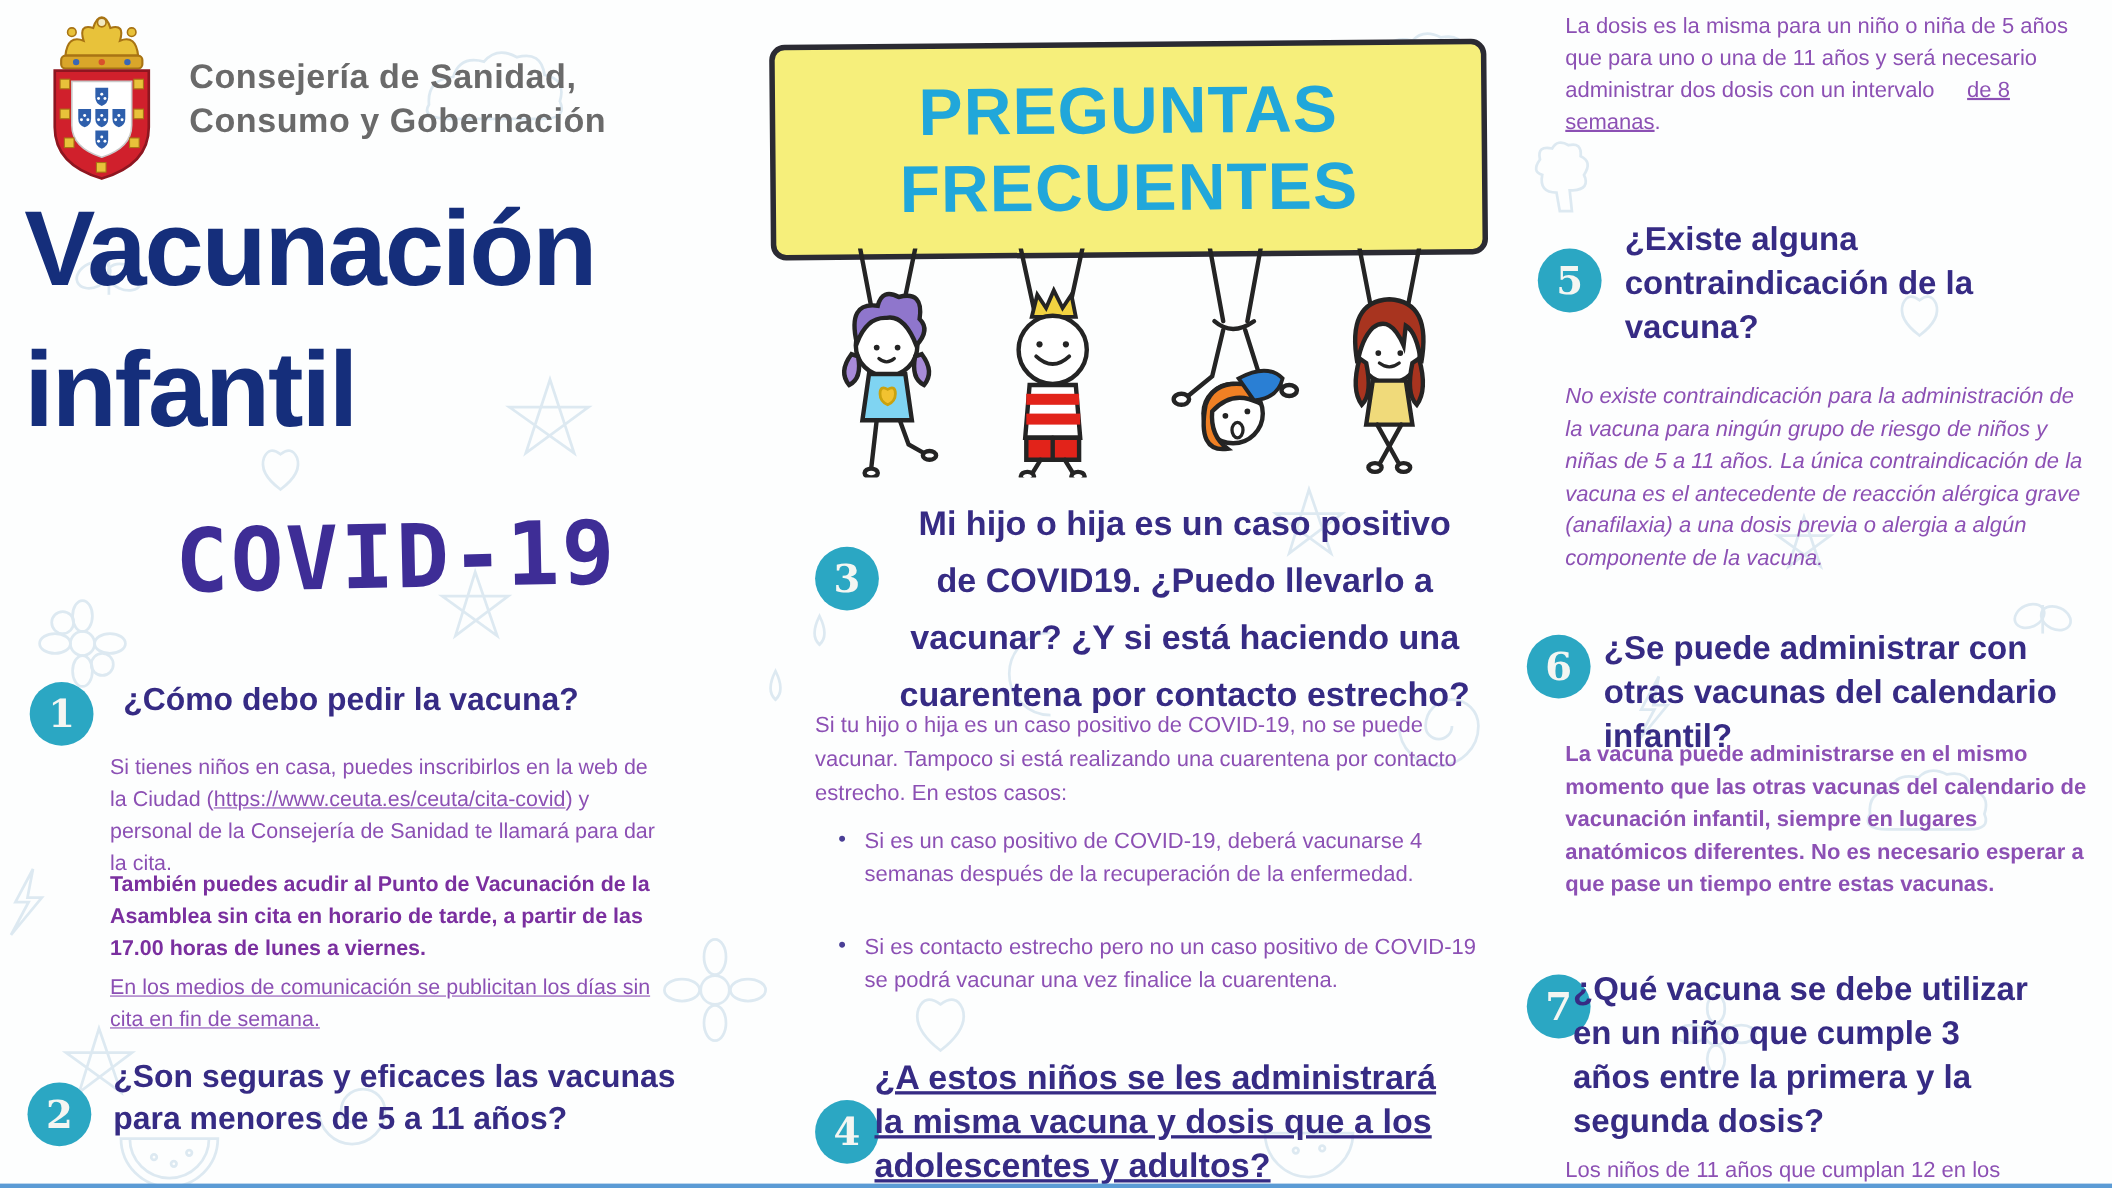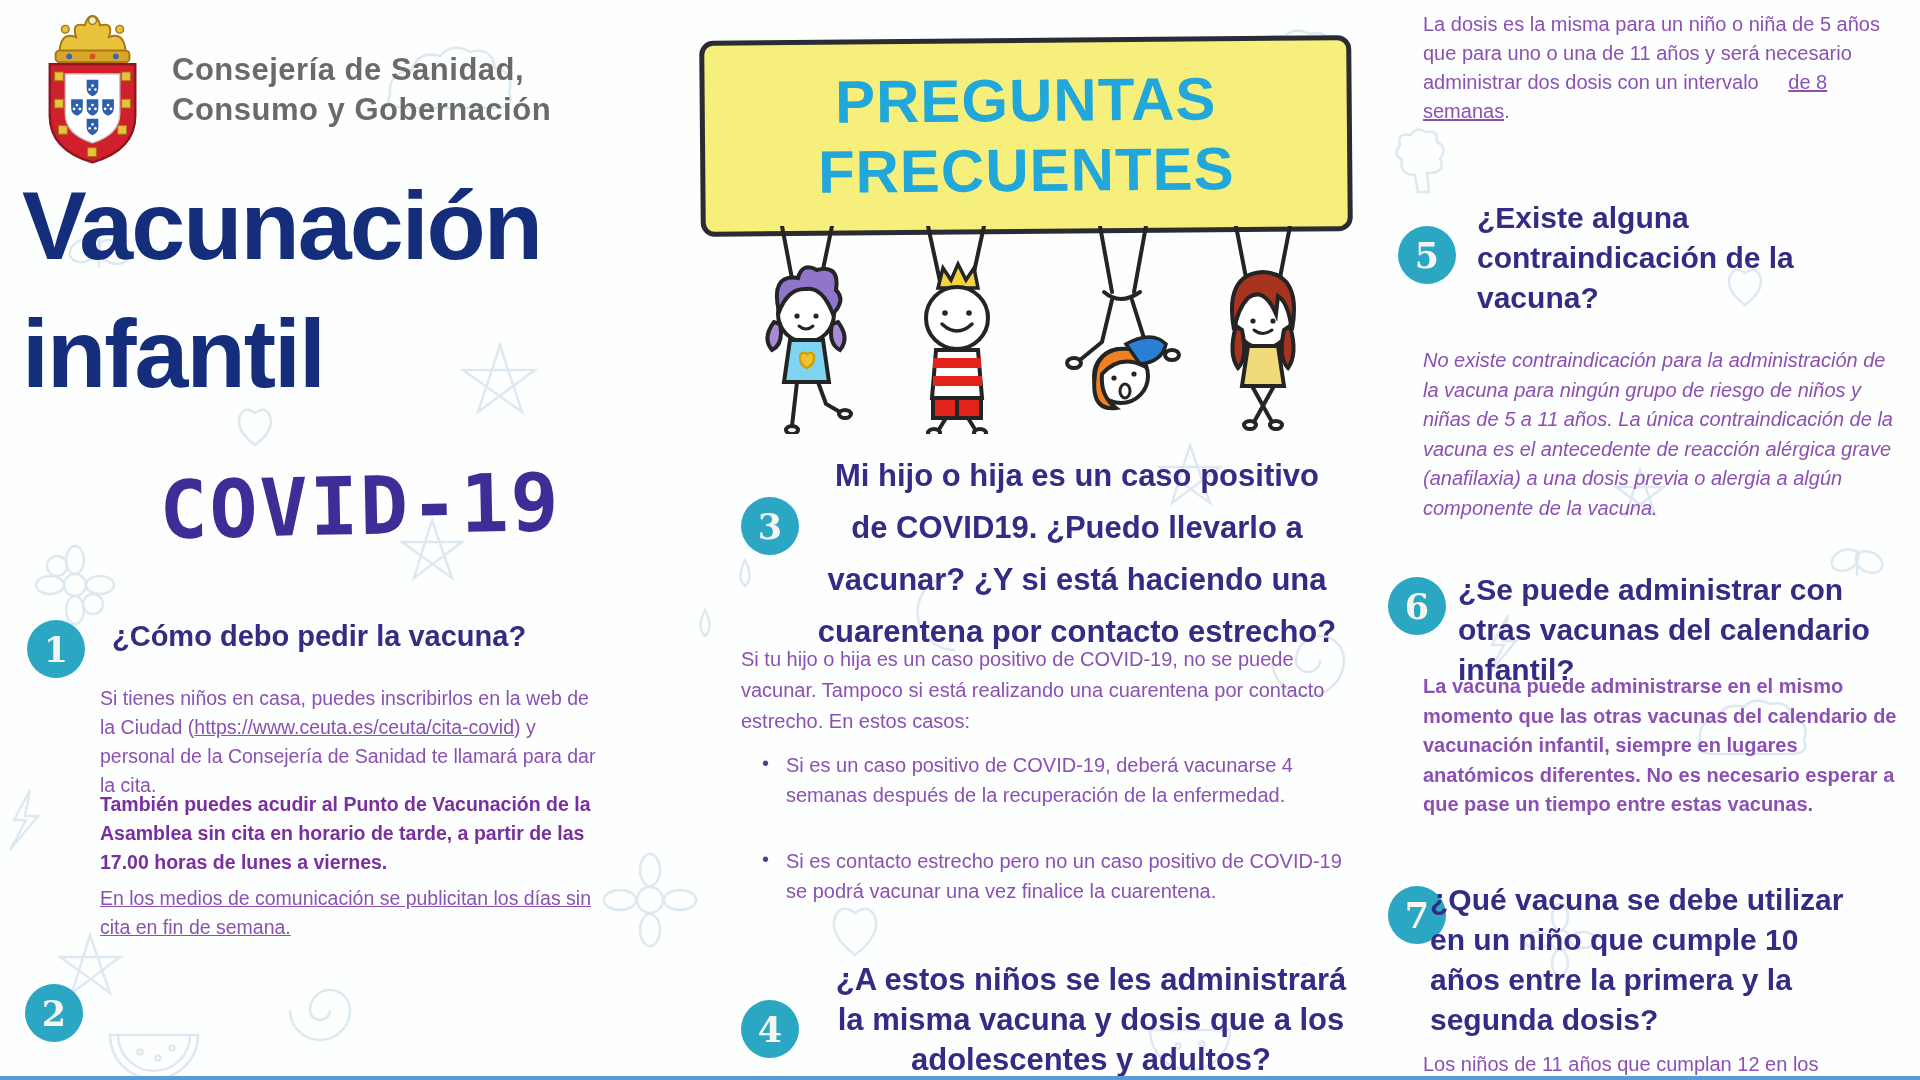--- a/index.html
+++ b/index.html
@@ -50,21 +50,21 @@
   .kids{left:700px;top:226px;width:642px;height:208px;}
   .q3-circle{left:741px;top:497px;}
   .q3-heading{left:763px;top:450px;width:628px;text-align:center;font-size:31px;line-height:52px;}
   .q3-body{left:741px;top:644px;width:605px;font-size:20px;line-height:31px;}
   .bullet-item{width:560px;font-size:20px;line-height:30px;}
   .bullet-1{left:786px;top:750px;}
   .bullet-2{left:786px;top:846px;}
   .bullet-dot{position:absolute;left:-24px;top:-2px;color:#4a3f96;font-size:20px;}
   .bullet-body{display:block;}
   .q4-circle{left:741px;top:1000px;}
-  .q4-heading{left:795px;top:960px;width:592px;text-align:center;font-size:31px;line-height:40px;}
+  .q4-heading{left:795px;top:960px;width:592px;text-align:left;font-size:31px;line-height:40px;text-decoration:underline;}
 
   
   .q4-answer{left:1423px;top:10px;width:480px;font-size:20px;line-height:29px;}
   .underlined{text-decoration:underline;margin-left:24px;}
   .q5-circle{left:1398px;top:226px;}
   .q5-heading{left:1477px;top:198px;font-size:30px;line-height:40px;}
   .q5-body{left:1423px;top:346px;width:482px;font-size:20px;line-height:29.5px;font-style:italic;}
   .q6-circle{left:1388px;top:577px;}
   .q6-heading{left:1458px;top:570px;font-size:30px;line-height:40px;}
   .q6-body{left:1423px;top:672px;width:482px;font-size:20px;line-height:29.5px;font-weight:bold;}
@@ -227,20 +227,22 @@
   <div class="layer heading q1-heading">¿Cómo debo pedir la vacuna?</div>
   <div class="layer bodytxt q1-body">
     <span>Si tienes niños en casa, puedes inscribirlos en la web de la Ciudad (</span><span class="q1-link">https://www.ceuta.es/ceuta/cita-covid</span><span>) y personal de la Consejería de Sanidad te llamará para dar la cita.</span>
   </div>
   <div class="layer q1-bold">También puedes acudir al Punto de Vacunación de la Asamblea sin cita en horario de tarde, a partir de las 17.00 horas de lunes a viernes.</div>
   <div class="layer bodytxt q1-note">En los medios de comunicación se publicitan los días sin cita en fin de semana.</div>
 
   <div class="layer qcircle q2-circle">
     <span>2</span>
   </div>
+  <div class="layer heading q2-heading">¿Son seguras y eficaces las vacunas
+para menores de 5 a 11 años?</div>
 
   <div class="layer banner">
     <div class="banner-line">PREGUNTAS</div>
     <div class="banner-line">FRECUENTES</div>
   </div>
 
   <svg class="layer kids" viewBox="0 0 642 208" fill="none" stroke="#242424" stroke-width="4" stroke-linecap="round">
 
     <g>
       <path d="M82 0 L93 58"></path>
@@ -355,19 +357,19 @@
   </div>
   <div class="layer heading q6-heading">¿Se puede administrar con
 otras vacunas del calendario
 infantil?</div>
   <div class="layer bodytxt q6-body">La vacuna puede administrarse en el mismo momento que las otras vacunas del calendario de vacunación infantil, siempre en lugares anatómicos diferentes. No es necesario esperar a que pase un tiempo entre estas vacunas.</div>
 
   <div class="layer qcircle q7-circle">
     <span>7</span>
   </div>
   <div class="layer heading q7-heading">¿Qué vacuna se debe utilizar
-en un niño que cumple 10
+en un niño que cumple 3
 años entre la primera y la
 segunda dosis?</div>
   <div class="layer bodytxt q7-body">Los niños de 11 años que cumplan 12 en los</div>
 
   <div class="layer bottom-line"></div>
 </div>
 
 </body></html>

